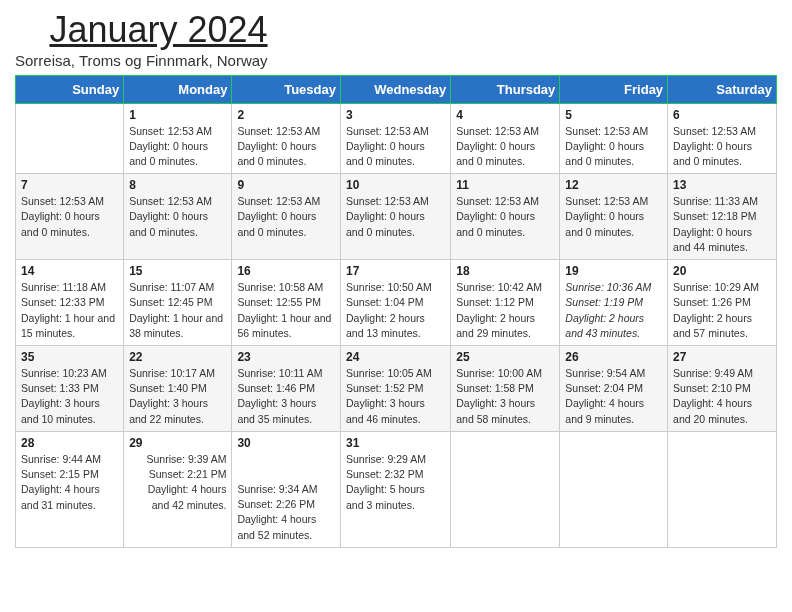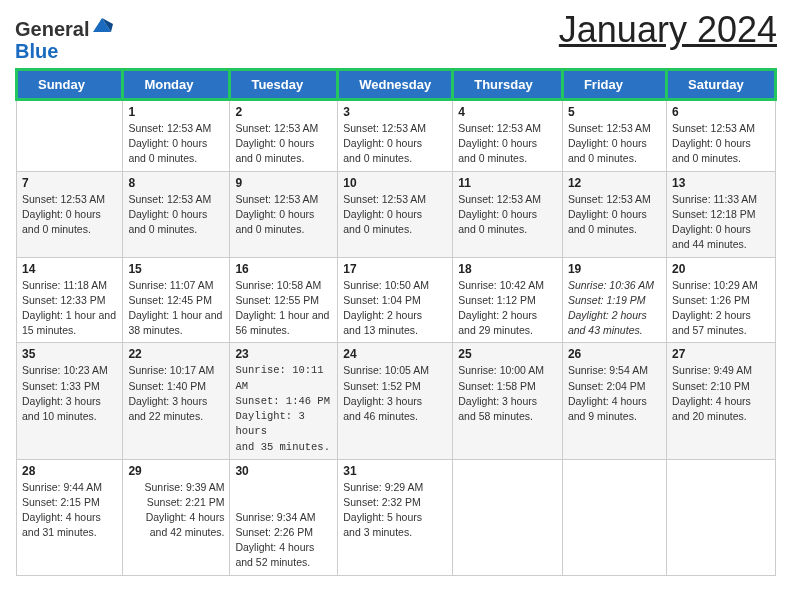--- a/index.html
+++ b/index.html
@@ -51,23 +51,23 @@
     .calendar {
       width: 100%;
       border-collapse: collapse;
       border: 1px solid #ccc;
     }
     .calendar th {
       background-color: #2a72c3;
       color: #fff;
       font-size: 13px;
       font-weight: bold;
-      padding: 6px 20px;
-      text-align: left;
-      border: 3px solid #22c55e;
+      padding: 6px 4px;
+      text-align: right;
+      border: 1px solid #22c55e;
     }
     .calendar td {
       vertical-align: top;
       border: 1px solid #ccc;
       padding: 4px 5px;
       width: 113px;
       min-height: 80px;
       font-size: 10.5px;
       color: #333;
       background: #fff;
@@ -87,35 +87,23 @@
       line-height: 1.45;
       color: #333;
     }
     .empty-cell { background: #fff !important; }
     .calendar tr:nth-child(even) .empty-cell { background: #f5f5f5 !important; }
   </style>
 </head>
 <body>
 
 <div class="header">
-  <div class="logo">
-    <div>
-      <div class="logo-text">
-        <span class="logo-general">General</span><svg class="logo-icon" viewBox="0 0 22 22" xmlns="http://www.w3.org/2000/svg">
-            <polygon points="2,18 20,18 11,4" fill="#1a6bbf"></polygon>
-            <polygon points="11,4 20,18 22,10" fill="#0e4a8a"></polygon>
-          </svg>
-      </div>
-      <div class="logo-text">
-        <span class="logo-blue">Blue</span>
-      </div>
-    </div>
-  </div>
   <div class="title-section">
     <div class="month-title">January 2024</div>
+    <div class="subtitle">Sorreisa, Troms og Finnmark, Norway</div>
   </div>
 </div>
 
 <table class="calendar">
   <thead>
     <tr>
     <th>Sunday</th>
         <th>Monday</th>
         <th>Tuesday</th>
         <th>Wednesday</th>
@@ -270,21 +258,21 @@
         </td>
         <td>
           <span class="day-number">22</span>
           <div class="day-info" style="white-space: pre-line;">Sunrise: 10:17 AM
 Sunset: 1:40 PM
 Daylight: 3 hours
 and 22 minutes.</div>
         </td>
         <td>
           <span class="day-number">23</span>
-          <div class="day-info" style="white-space: pre-line; font-family: Liberation Mono, monospace;">Sunrise: 10:11 AM
+          <div class="day-info" style="white-space: pre-line;">Sunrise: 10:11 AM
 Sunset: 1:46 PM
 Daylight: 3 hours
 and 35 minutes.</div>
         </td>
         <td>
           <span class="day-number">24</span>
           <div class="day-info" style="white-space: pre-line;">Sunrise: 10:05 AM
 Sunset: 1:52 PM
 Daylight: 3 hours
 and 46 minutes.</div>

